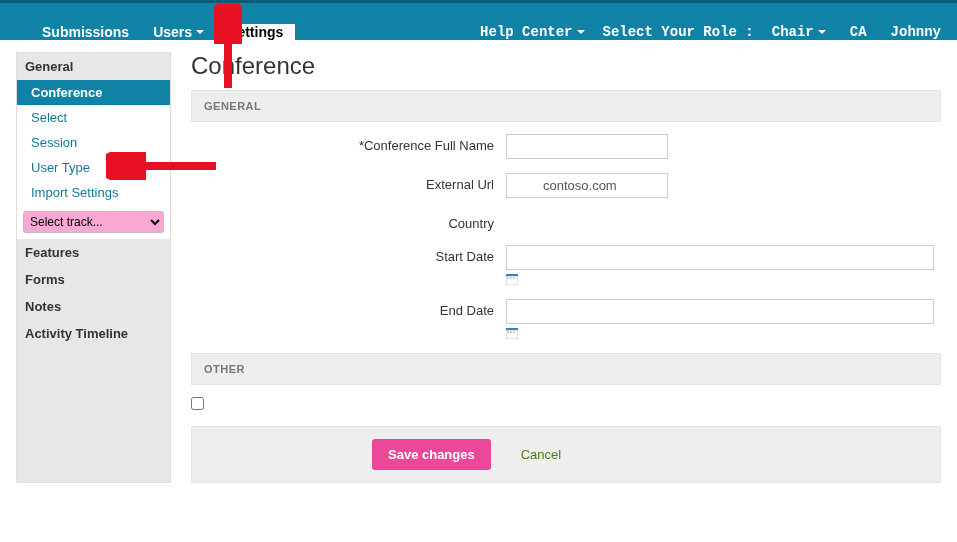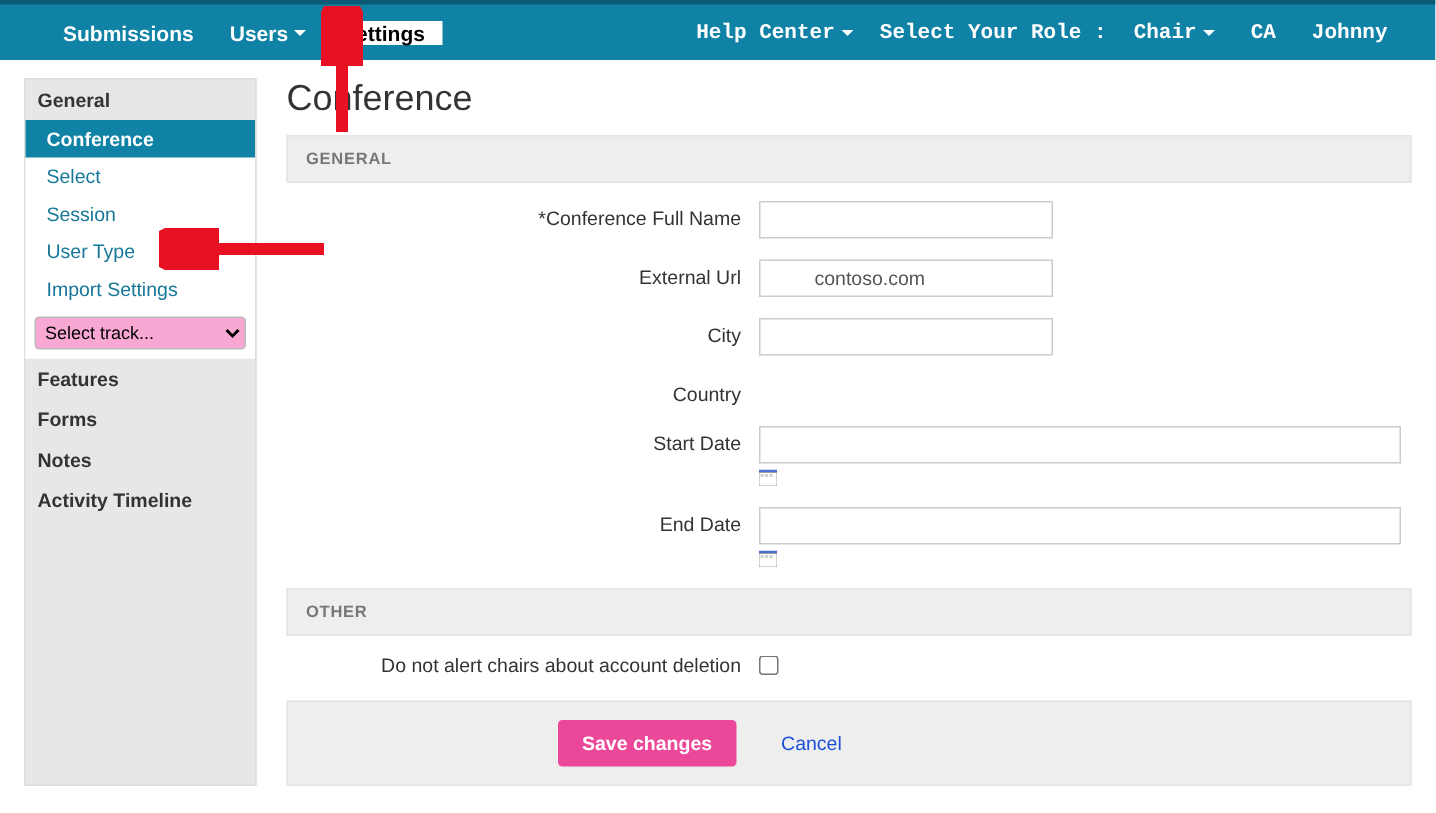--- a/index.html
+++ b/index.html
@@ -1,18 +1,18 @@
 <!DOCTYPE html>
 <html><head>
   <meta charset="utf-8">
   <style>
     * { box-sizing: border-box; margin: 0; padding: 0; }
     body { font-family: "Helvetica Neue", Helvetica, Arial, sans-serif; font-size: 13px; color: #333; background: #fff; width: 957px; height: 542px; overflow: hidden; position: relative; }
     
-    .topbar { background: #0f82a6; border-top: 3px solid #0a5a73; height: 40px; display: flex; align-items: center; color: #fff; padding: 0 20px 0 30px; }
+    .topbar { background: #0f82a6; border-top: 3px solid #0a5a73; height: 40px; display: flex; align-items: flex-end; color: #fff; padding: 0 4px 0 30px; }
     .topbar-left { display: flex; align-items: stretch; }
     .topbar-right { margin-left: auto; display: flex; align-items: stretch; font-family: Liberation Mono, monospace; }
     .nav-item { display: flex; align-items: center; padding: 0 12px; font-weight: bold; font-size: 14px; cursor: pointer; position: relative; }
     .nav-item.active { background: #fff; color: #000000; }
     .nav-caret { display: inline-block; margin-left: 4px; width: 0; height: 0; border-left: 4px solid transparent; border-right: 4px solid transparent; border-top: 4px solid currentColor; vertical-align: middle; }
     .role-label { display: flex; align-items: center; padding: 0 6px; font-weight: bold; font-size: 14px; }
     
     .content-wrap { display: flex; padding: 12px 16px 0 16px; }
     
     .sidebar { width: 155px; flex-shrink: 0; border: 1px solid #ddd; background: #e7e7e7; font-size: 13px; }
@@ -25,34 +25,34 @@
     
     .main { flex: 1; padding-left: 20px; }
     .page-title { font-size: 24px; font-weight: 500; margin-bottom: 10px; color: #333; }
     
     .section-hdr { background: #eee; border: 1px solid #e3e3e3; color: #777; font-weight: bold; font-size: 11px; letter-spacing: 0.5px; padding: 9px 12px; margin-bottom: 12px; }
     
     .form-row { display: flex; align-items: flex-start; margin-bottom: 14px; }
     .form-label { width: 315px; text-align: right; padding-right: 12px; padding-top: 4px; font-size: 13px; color: #333; }
     .form-label .req { color: #333; }
     .form-input { border: 1px solid #ccc; padding: 4px 6px; font-size: 13px; color: #555; }
-    .form-input.short { width: 196px; padding-left: 36px; }
+    .form-input.short { width: 162px; padding-left: 36px; }
     .form-input.long { width: 428px; }
     .form-input.blurred { color: transparent; text-shadow: 0 0 6px rgba(100,100,100,0.5); }
     .form-field-stack { display: flex; flex-direction: column; }
     .cal-icon { width: 12px; height: 11px; margin-top: 4px; display: inline-block; }
     .cal-icon svg { display: block; }
     
     .checkbox-row { display: flex; align-items: center; margin: 8px 0 16px 0; }
     .checkbox-label { width: 315px; text-align: right; padding-right: 12px; font-size: 13px; color: #333; }
     .checkbox-input { margin-left: 0; }
     
     .action-row { background: #eee; border: 1px solid #e3e3e3; padding: 12px 0 12px 180px; display: flex; align-items: center; gap: 30px; }
     .btn-primary { background: #ec4899; color: #fff; border: none; padding: 8px 16px; font-size: 13px; font-weight: bold; cursor: pointer; border-radius: 3px; }
-    .btn-link { color: #1d4ed8; cursor: pointer; font-size: 13px; }
+    .btn-link { color: #4d7c0f; cursor: pointer; font-size: 13px; }
     
     
     .arrow { position: absolute; z-index: 100; pointer-events: none; }
     .arrow svg { display: block; }
   </style>
 </head>
 <body>
 
 <div class="topbar">
   <div class="topbar-left">
@@ -114,24 +114,20 @@
 
     <div class="form-row">
       <div class="form-label"><span class="req">*</span><span>Conference Full Name</span></div>
       <input class="form-input short blurred" value="" style="">
     </div>
     <div class="form-row">
       <div class="form-label">External Url</div>
       <input class="form-input short" value="contoso.com" style="">
     </div>
     <div class="form-row">
-      <div class="form-label">City</div>
-      <input class="form-input short blurred" value="" style="">
-    </div>
-    <div class="form-row">
       <div class="form-label">Country</div>
     </div>
     <div class="form-row">
       <div class="form-label">Start Date</div>
       <div class="form-field-stack">
         <input class="form-input long blurred" value="" style="">
         <span class="cal-icon">
           <svg width="12" height="11">
               <rect x="0" y="0" width="12" height="2" fill="#4a6fd6"></rect>
               <rect x="0" y="2" width="12" height="9" fill="#fff" stroke="#888" stroke-width="0.5"></rect>
@@ -154,21 +150,20 @@
               <rect x="4" y="3" width="2" height="2" fill="#d0d0d0"></rect>
               <rect x="7" y="3" width="2" height="2" fill="#d0d0d0"></rect>
             </svg>
         </span>
       </div>
     </div>
 
     <div class="section-hdr">OTHER</div>
 
     <div class="checkbox-row">
-      <div class="checkbox-label">Do not alert chairs about account deletion</div>
       <input type="checkbox" class="checkbox-input" style="">
     </div>
 
     <div class="action-row">
       <button class="btn-primary">Save changes</button>
       <a class="btn-link">Cancel</a>
     </div>
   </div>
 </div>
 

